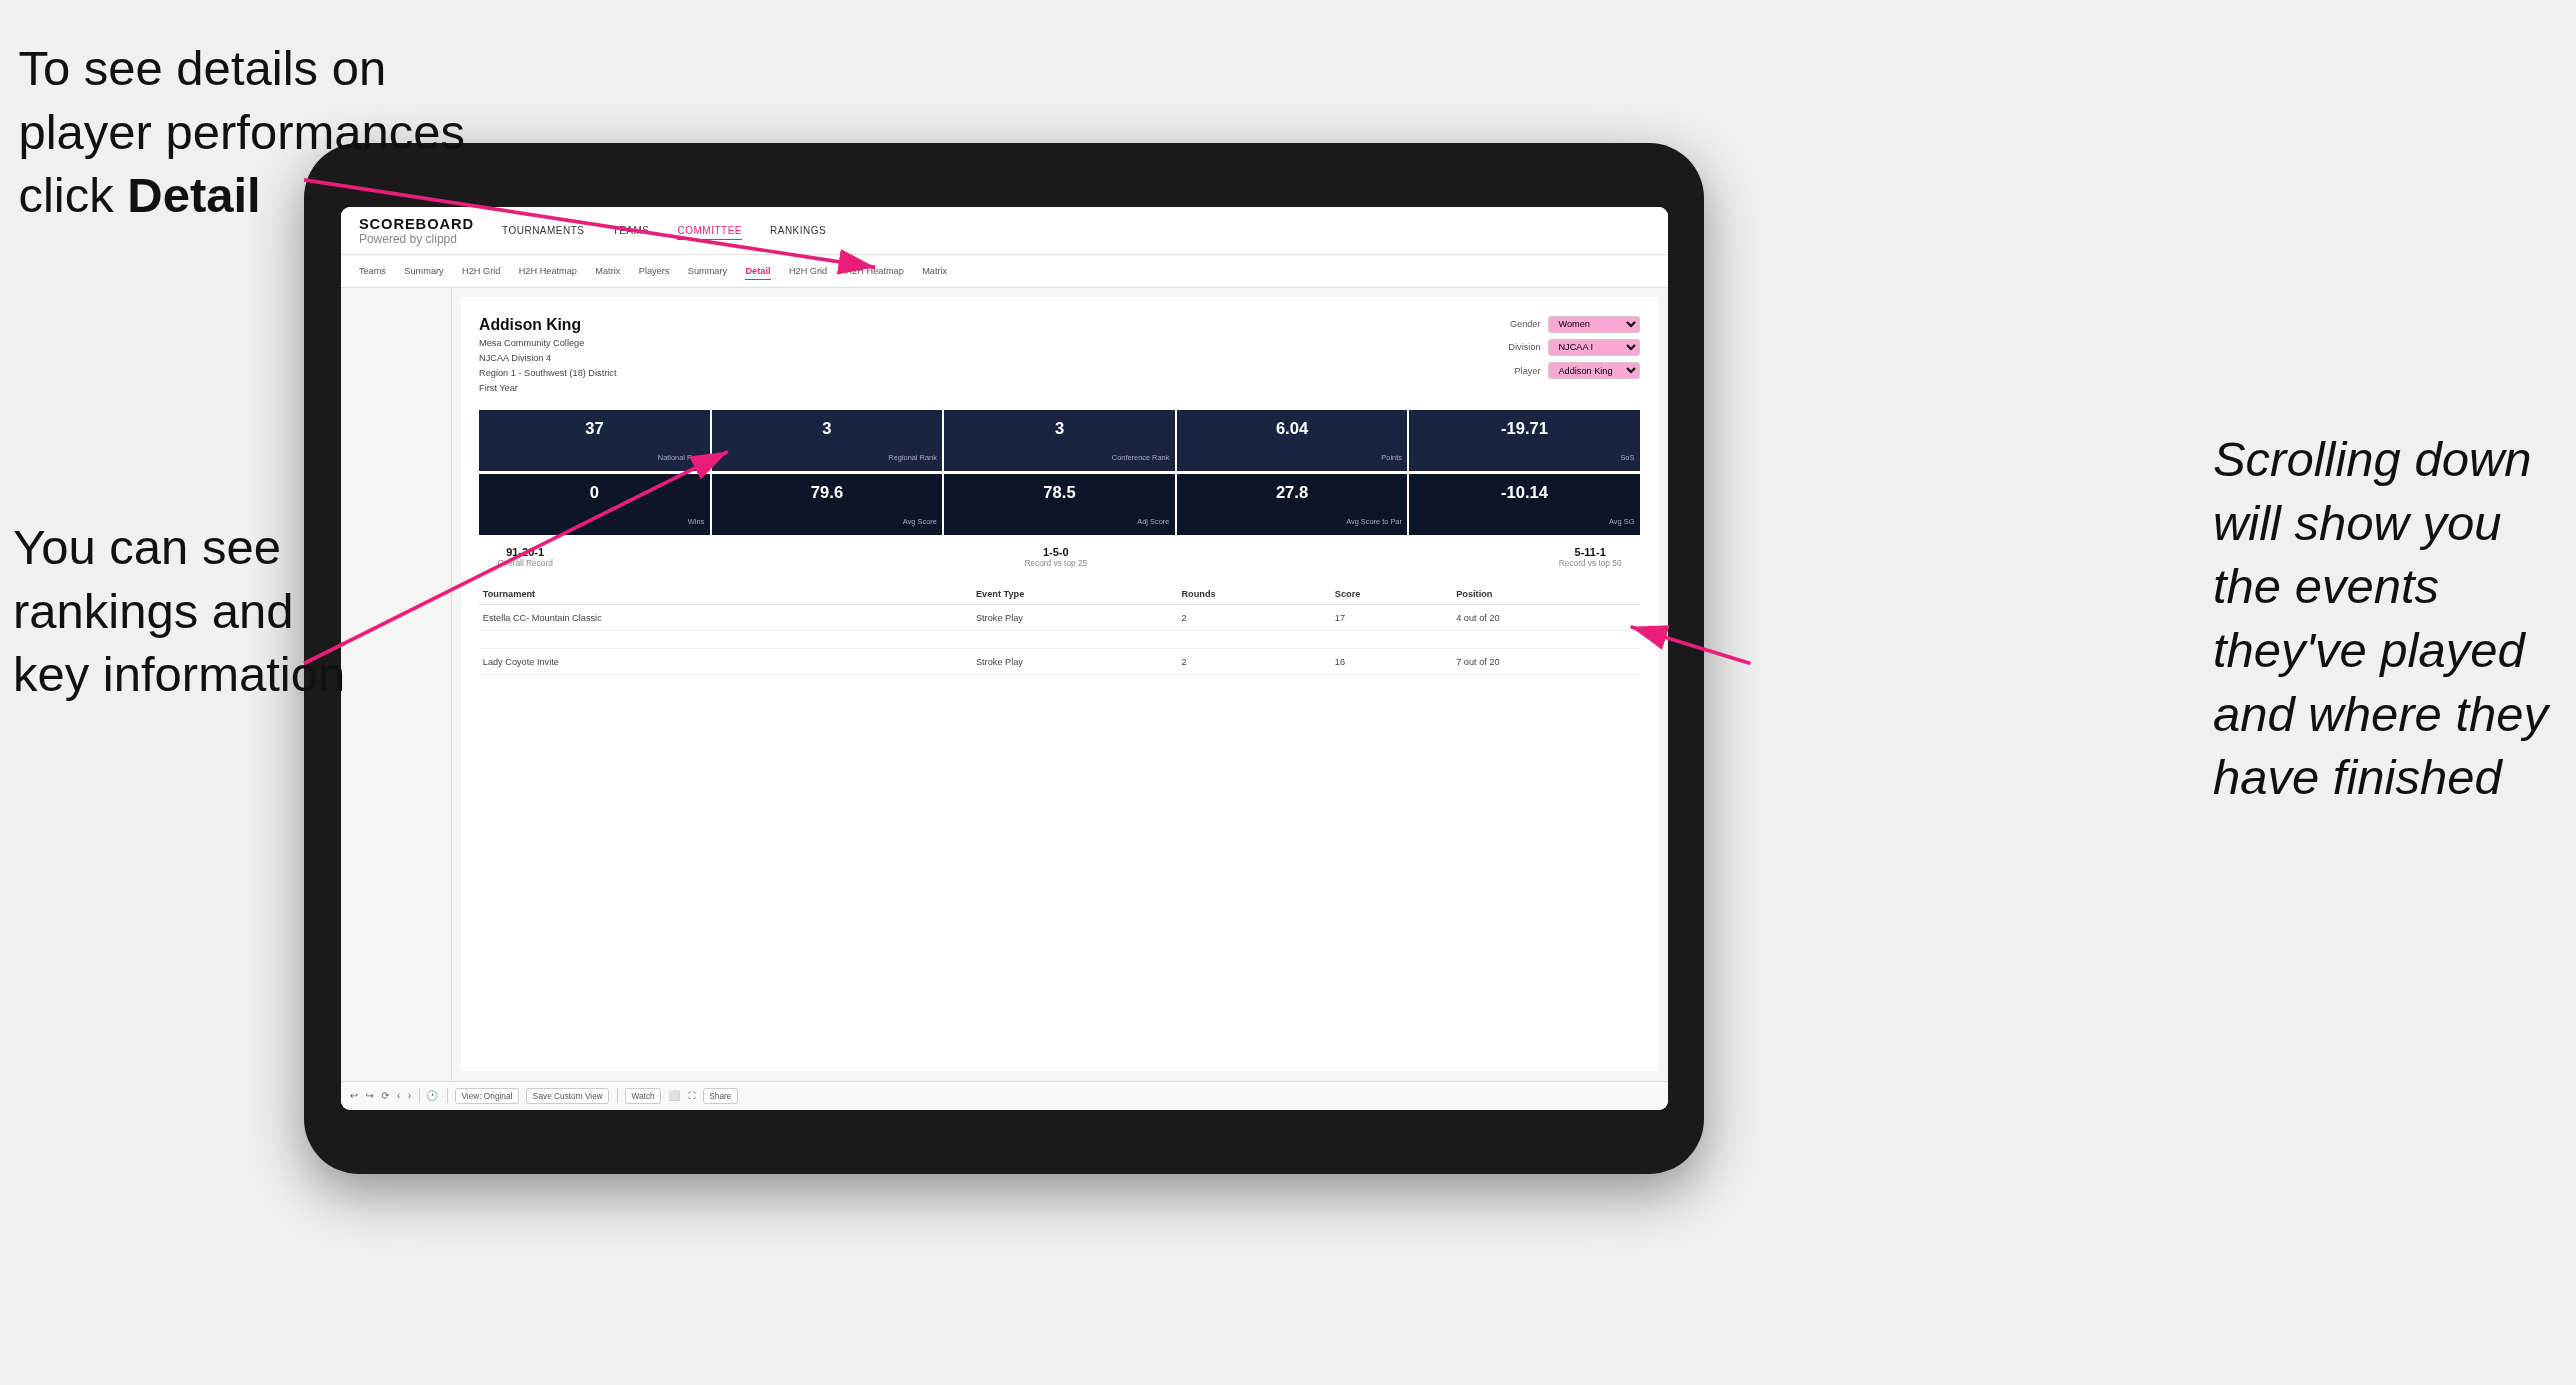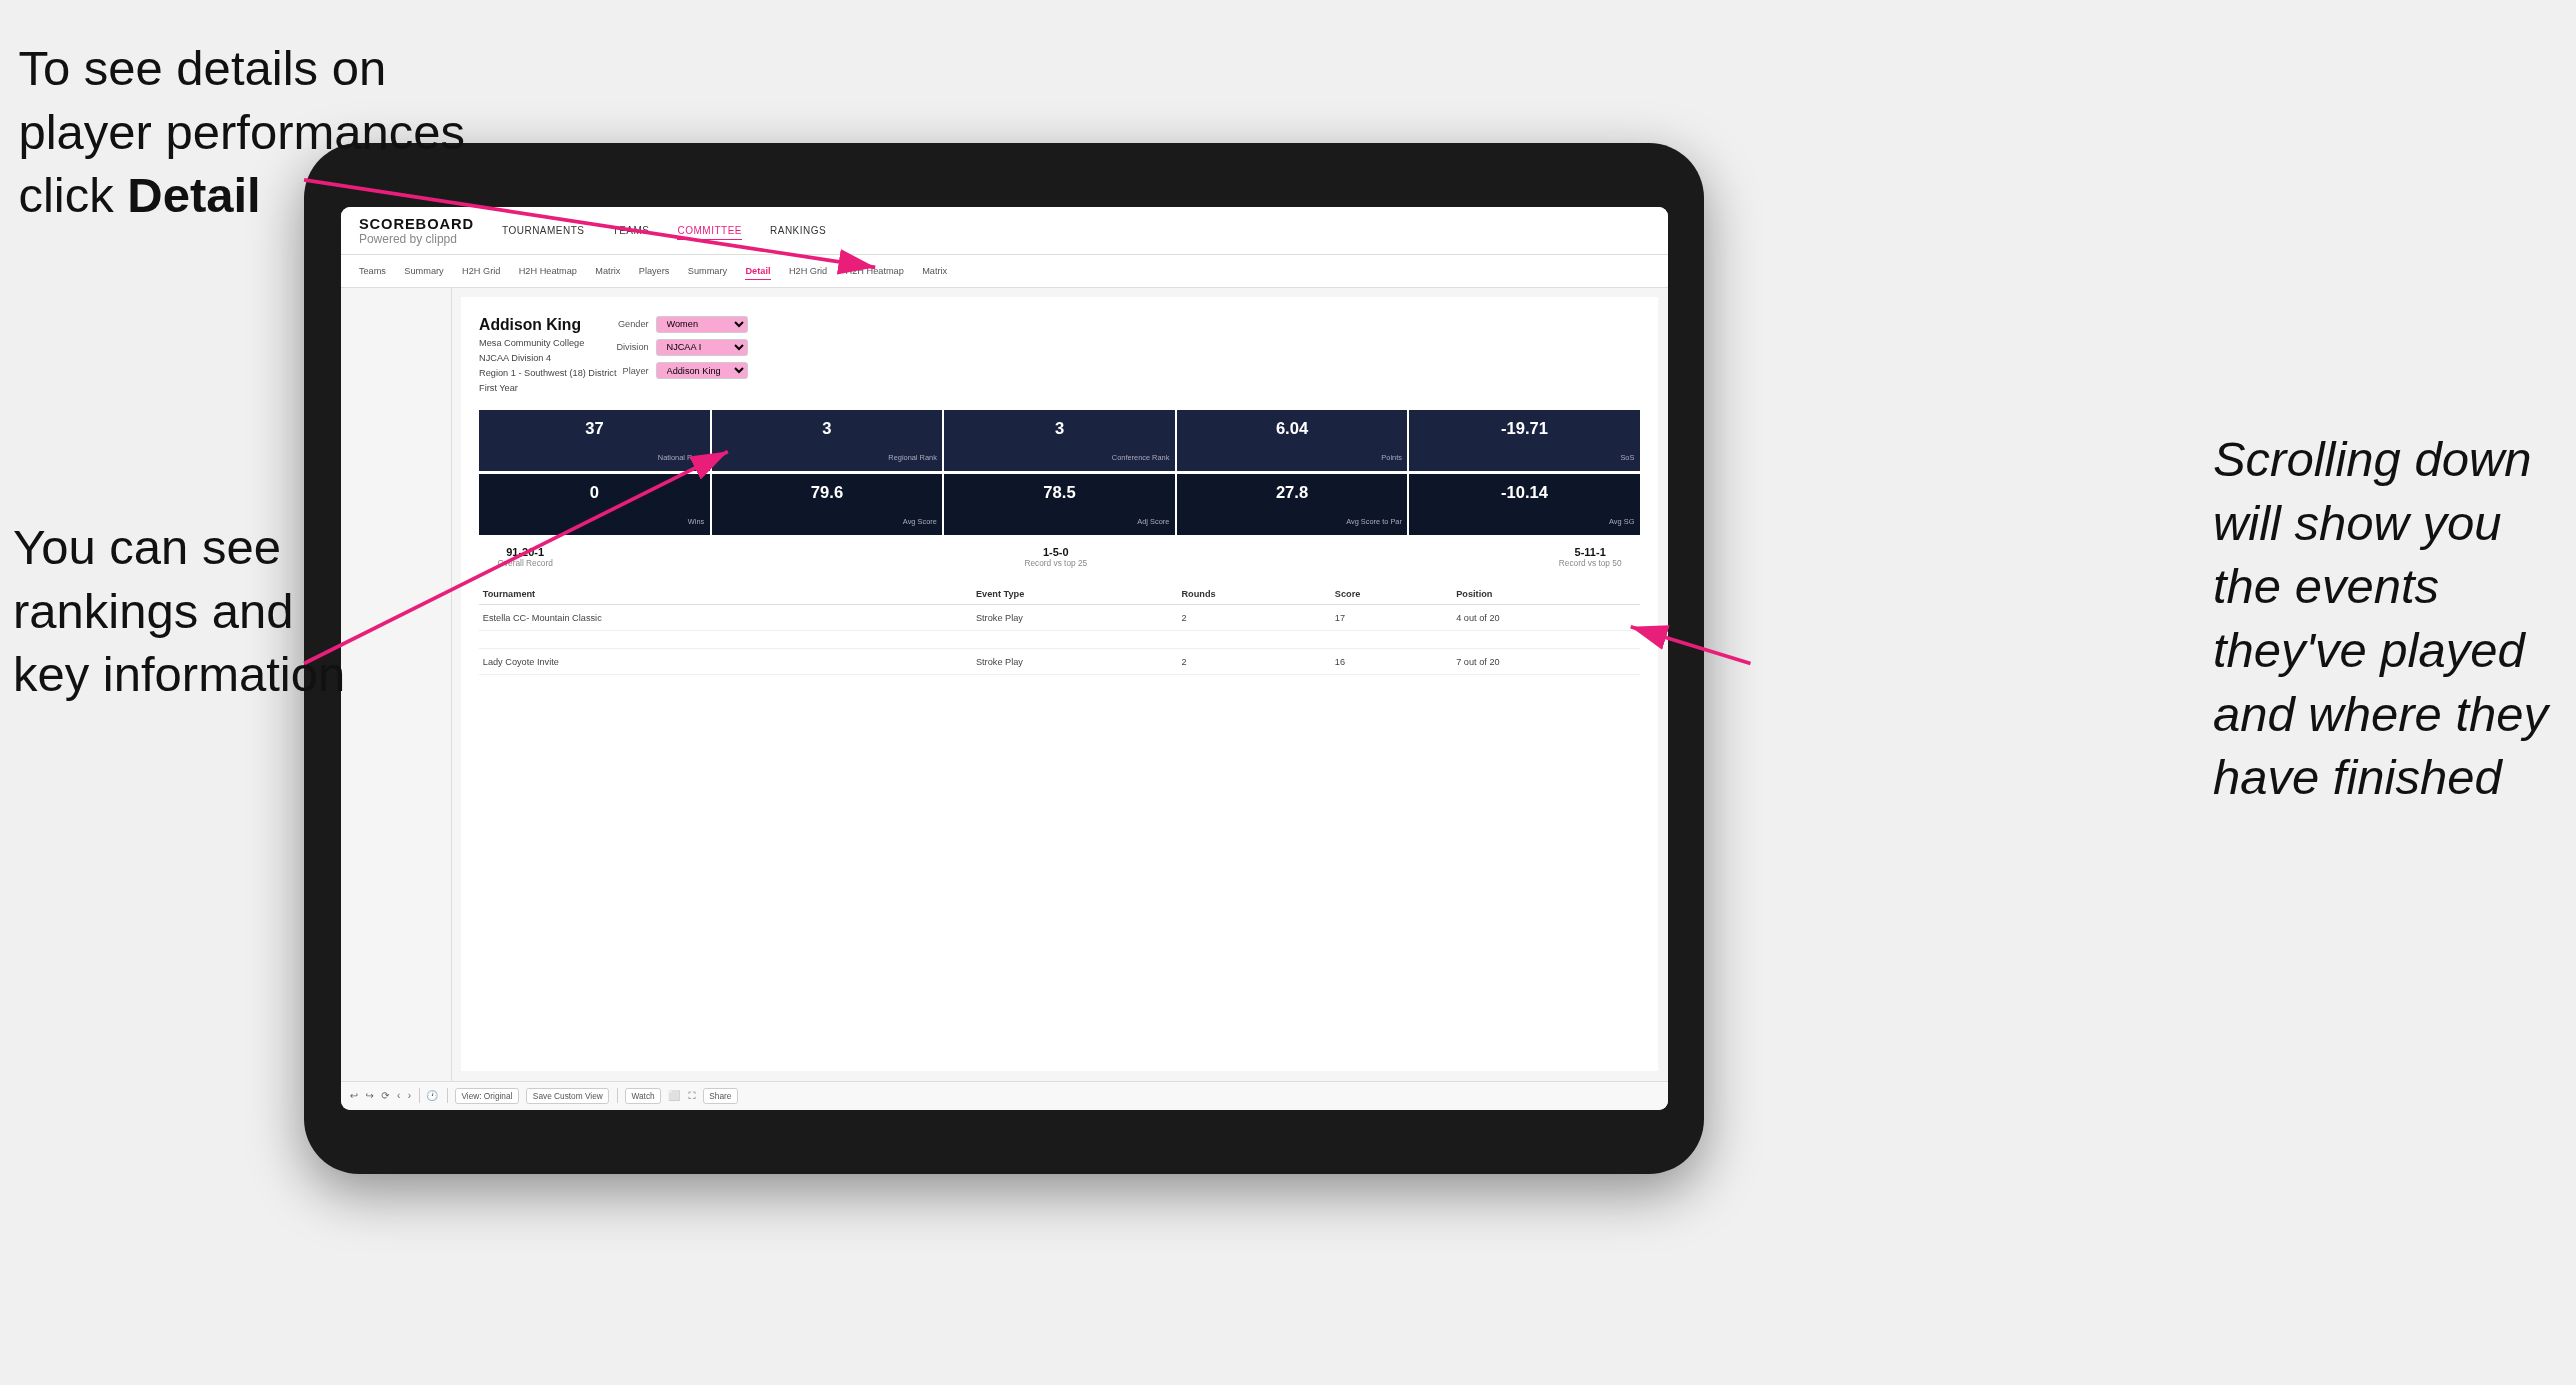--- a/index.html
+++ b/index.html
@@ -131,20 +131,21 @@
       background: #fff;
       flex: 1;
       margin: 9.2px;
       padding: 18.4px;
       min-height: 737px;
     }
 
     
     .player-header {
       display: flex;
+      justify-content: space-between;
       margin-bottom: 14.7px;
     }
     .player-info h2 {
       font-size: 15.7px;
       font-weight: 700;
       color: #111;
       margin-bottom: 2.8px;
     }
     .player-info p {
       font-size: 9.2px;

